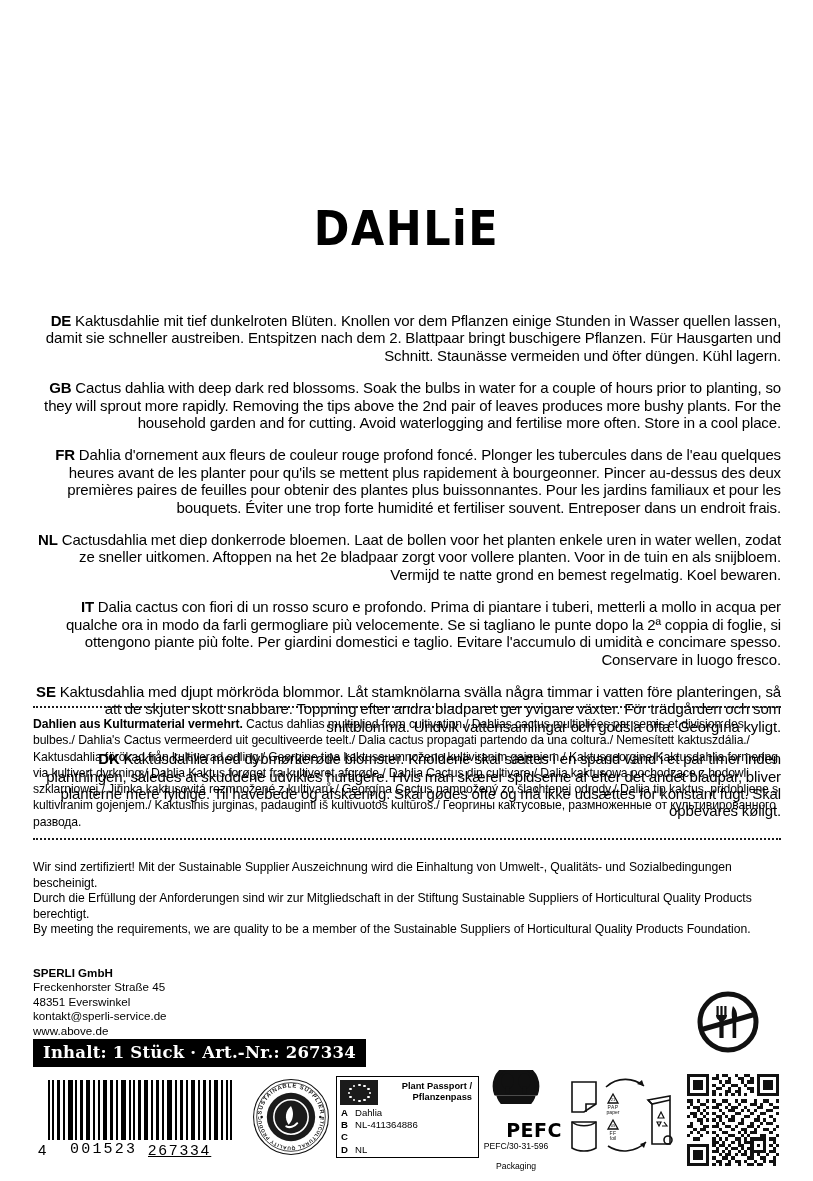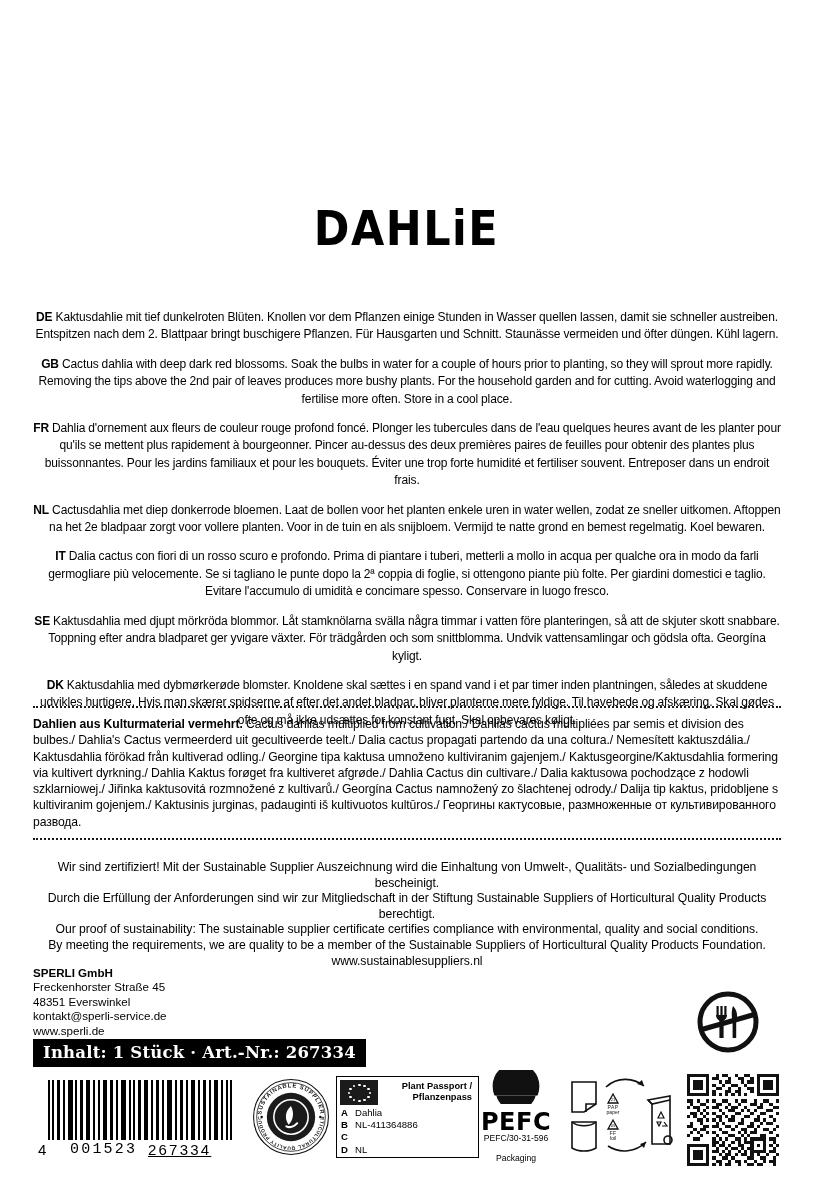--- a/index.html
+++ b/index.html
@@ -49,24 +49,24 @@
   }
 
   
   .desc-block {
     position: absolute;
     left: 33px;
     top: 297px;
     width: 748px;
   }
   .lang-para {
-    font-size: 12px;
+    font-size: 15px;
     line-height: 17.4px;
     margin-bottom: 8px;
-    text-align: center;
+    text-align: right;
     letter-spacing: -0.12px;
     word-spacing: -0.2px;
   }
   .lang-code {
     font-weight: 700;
   }
 
   
   .dotted-divider {
     position: absolute;
@@ -92,21 +92,20 @@
 
   
   .sustain-block {
     position: absolute;
     left: 33px;
     top: 860px;
     width: 748px;
     font-size: 12.2px;
     line-height: 15.6px;
     letter-spacing: -0.05px;
-    text-align: center;
   }
 
   
   .company-block {
     position: absolute;
     left: 33px;
     top: 966px;
     font-size: 11.6px;
     line-height: 14.4px;
   }
@@ -233,24 +232,25 @@
     position: absolute;
     left: 470px;
     top: 1070px;
     width: 92px;
     text-align: center;
   }
   .pefc-logo { width: 52px; height: 34px; margin: 0 auto; display: block; }
   .pefc-word {
     font-family: "DejaVu Sans", sans-serif;
     font-weight: 700;
-    font-size: 24px;
+    font-size: 19px;
     letter-spacing: 0.5px;
     line-height: 20px;
-    margin-top: 8px;
+    margin-top: 16px;
+    text-align: right;
   }
   .pefc-code {
     font-size: 8.6px;
     line-height: 11px;
     margin-top: 1px;
   }
   .pefc-pack {
     font-size: 8.6px;
     margin-top: 9px;
   }
@@ -303,31 +303,29 @@
 
   <div class="dotted-divider" id="divider-1"></div>
 
   <div class="cultivation-note"><b>Dahlien aus Kulturmaterial vermehrt.</b><span> Cactus dahlias multiplied from cultivation./ Dahlias cactus multipliées par semis et division des bulbes./ Dahlia's Cactus vermeerderd uit gecultiveerde teelt./ Dalia cactus propagati partendo da una coltura./ Nemesített kaktuszdália./ Kaktusdahlia förökad från kultiverad odling./ Georgine tipa kaktusa umnoženo kultiviranim gajenjem./ Kaktusgeorgine/Kaktusdahlia formering via kultivert dyrkning./ Dahlia Kaktus forøget fra kultiveret afgrøde./ Dahlia Cactus din cultivare./ Dalia kaktusowa pochodzące z hodowli szklarniowej./ Jiřinka kaktusovitá rozmnožené z kultivarů./ Georgína Cactus namnožený zo šlachtenej odrody./ Dalija tip kaktus, pridobljene s kultiviranim gojenjem./ Kaktusinis jurginas, padauginti iš kultivuotos kultūros./ Георгины кактусовые, размноженные от культивированного развода.</span></div>
 
   <div class="dotted-divider" id="divider-2"></div>
 
   <div class="sustain-block">
     <div>Wir sind zertifiziert! Mit der Sustainable Supplier Auszeichnung wird die Einhaltung von Umwelt-, Qualitäts- und Sozialbedingungen bescheinigt.</div>
     <div>Durch die Erfüllung der Anforderungen sind wir zur Mitgliedschaft in der Stiftung Sustainable Suppliers of Horticultural Quality Products berechtigt.</div>
-    <div>Our proof of sustainability: The sustainable supplier certificate certifies compliance with environmental, quality and social conditions.</div>
     <div>By meeting the requirements, we are quality to be a member of the Sustainable Suppliers of Horticultural Quality Products Foundation.</div>
-    <div>www.sustainablesuppliers.nl</div>
   </div>
 
   <div class="company-block">
     <div class="company-name">SPERLI GmbH</div>
     <div>Freckenhorster Straße 45</div>
     <div>48351 Everswinkel</div>
     <div>kontakt@sperli-service.de</div>
-    <div>www.sperli.de</div>
+    <div>www.above.de</div>
   </div>
 
   <div class="content-banner">Inhalt: 1 Stück · Art.-Nr.: 267334</div>
 
   <div class="barcode-wrap">
     <div class="barcode-bars">
       <span style="left:0px;width:2px;"></span>
       <span style="left:4px;width:2px;"></span>
       <span style="left:9px;width:3px;"></span>
       <span style="left:15px;width:2px;"></span>

